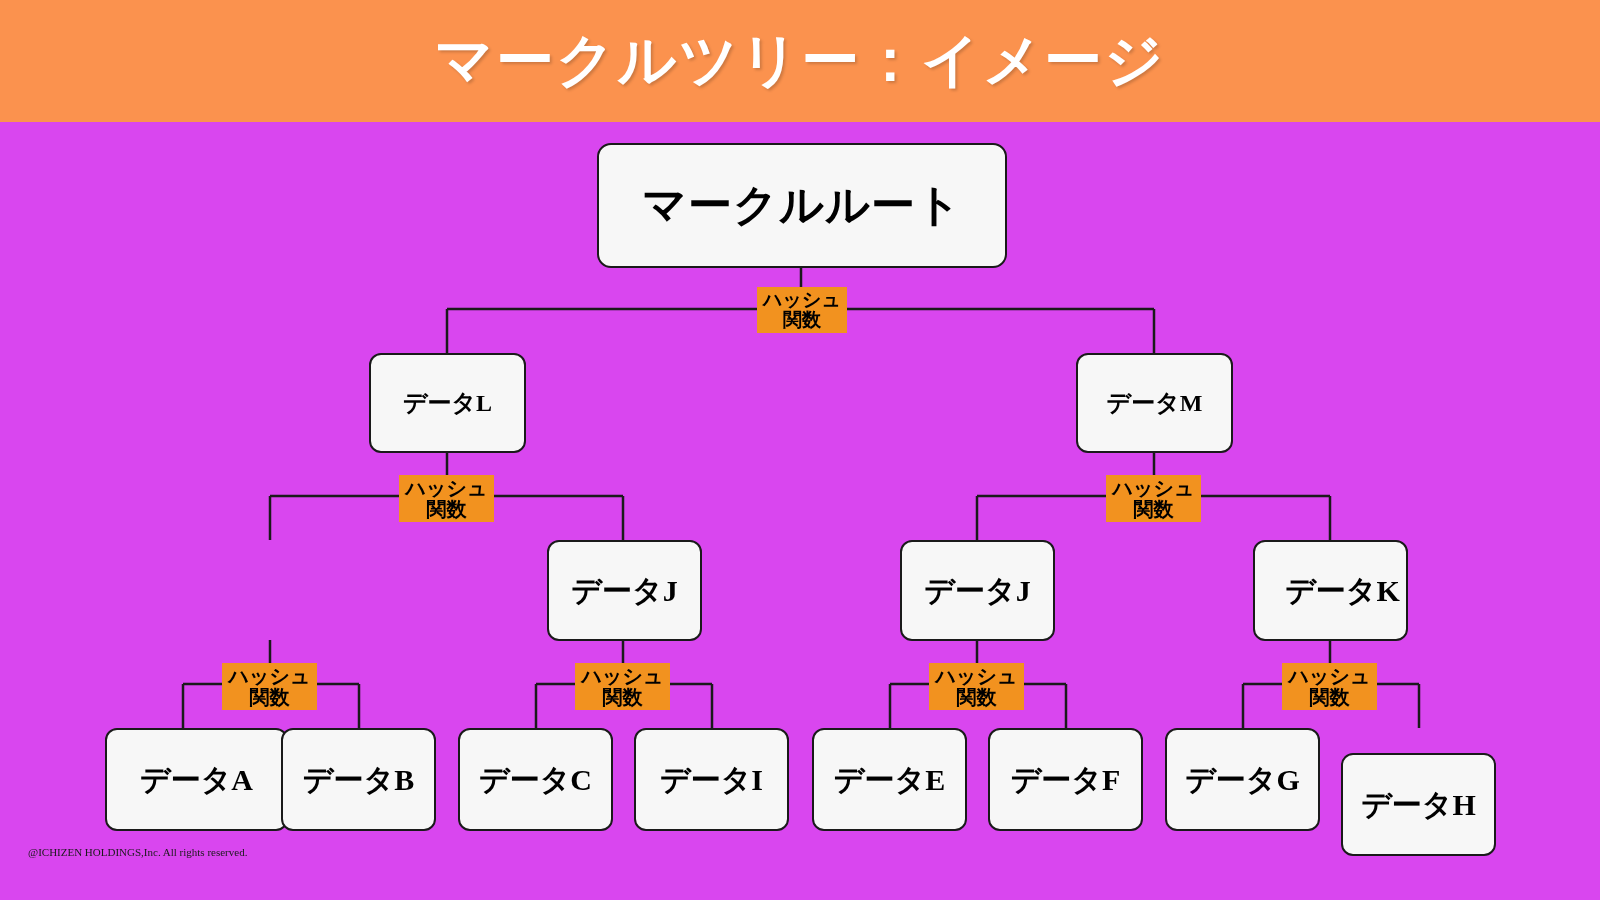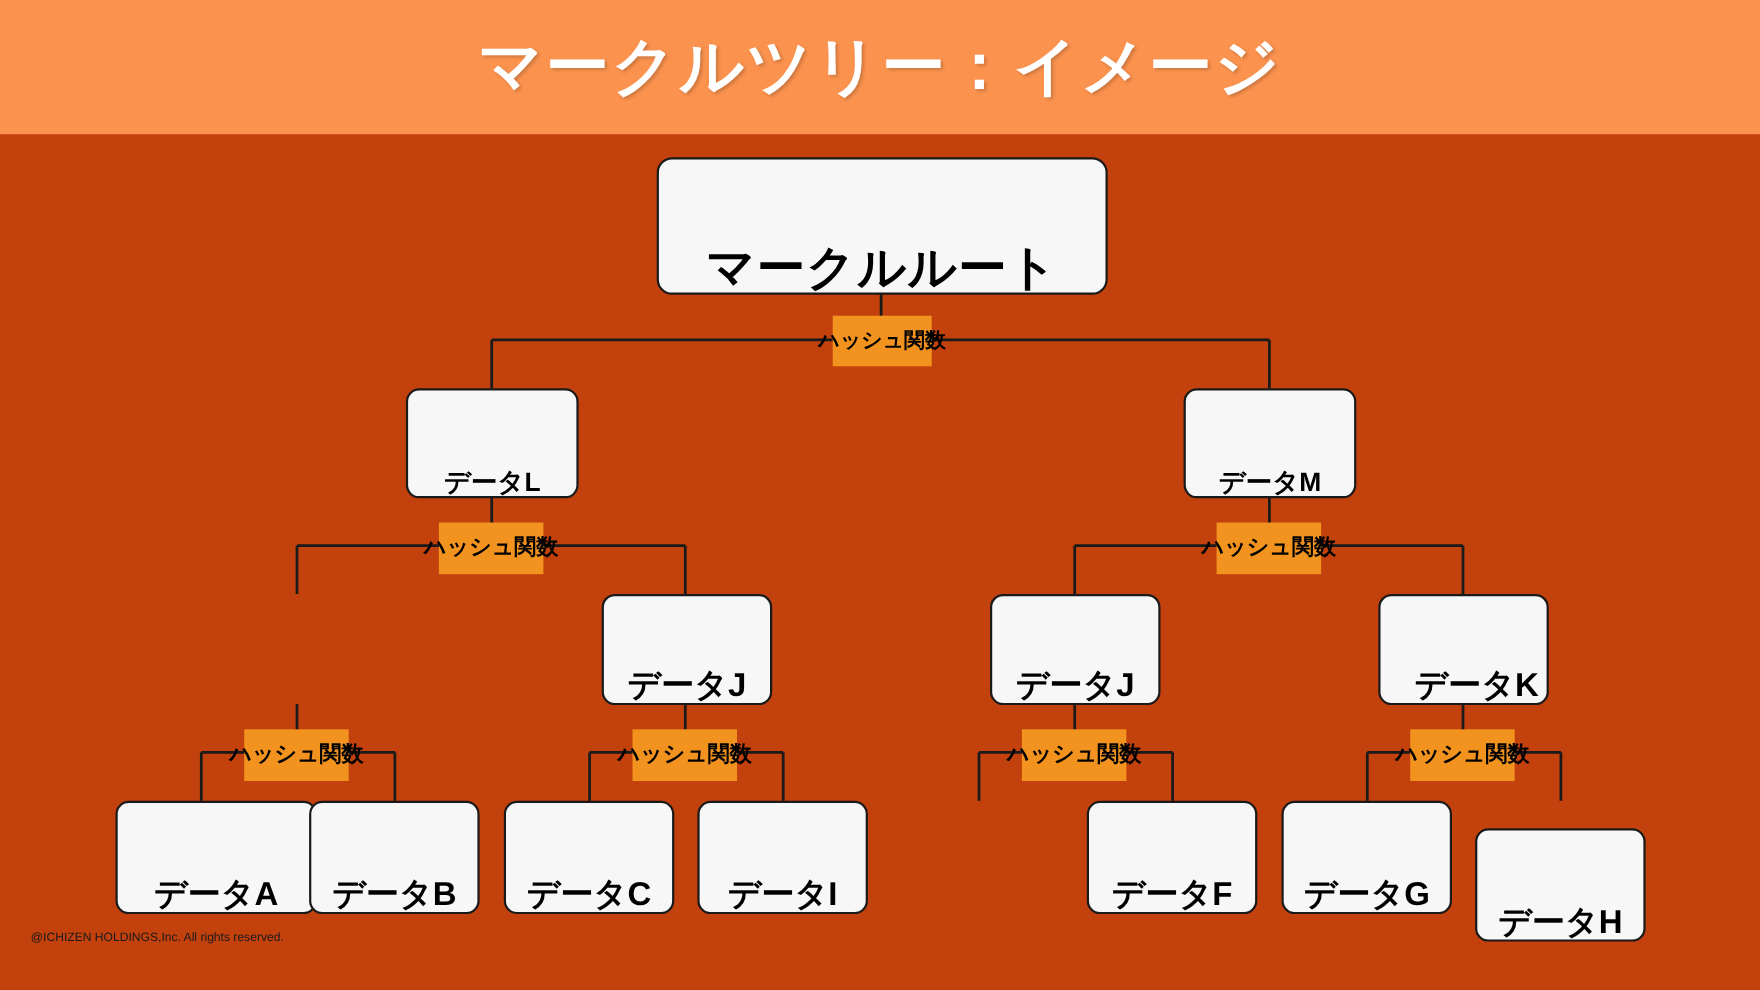--- a/index.html
+++ b/index.html
@@ -5,23 +5,23 @@
 <style>
   html, body {
     margin: 0;
     padding: 0;
     background: #ffffff;
   }
   #slide {
     position: relative;
     width: 1600px;
     height: 900px;
-    background: #c2410c;
+    background: #d946ef;
     overflow: hidden;
-    font-family: Liberation Sans, sans-serif;
+    font-family: Liberation Serif, serif;
   }
   
   #header-band {
     position: absolute;
     left: 0;
     top: 0;
     width: 1600px;
     height: 122px;
     background: #fb924e;
   }
@@ -58,21 +58,21 @@
     pointer-events: none;
   }
   
   .node {
     position: absolute;
     box-sizing: border-box;
     background: #f7f7f7;
     border: 2.5px solid #1a1a1a;
     border-radius: 12px;
     display: flex;
-    align-items: flex-end;
+    align-items: center;
     justify-content: center;
     color: #000000;
     font-weight: bold;
     text-align: center;
     white-space: nowrap;
     line-height: 1;
   }
   .node.root {
     border-radius: 14px;
     font-size: 44px;
@@ -89,21 +89,21 @@
     border-radius: 12px;
   }
   
   .hash-badge {
     position: absolute;
     box-sizing: border-box;
     background: #f2921f;
     color: #000000;
     font-weight: bold;
     display: flex;
-    flex-direction: row;
+    flex-direction: column;
     align-items: center;
     justify-content: center;
     text-align: center;
     line-height: 1.04;
     white-space: nowrap;
   }
   .hash-badge .l1,
   .hash-badge .l2 { display: block; }
   .hash-badge.big   { font-size: 19px; }
   .hash-badge.mid   { font-size: 20px; }
@@ -195,20 +195,23 @@
     </div>
     <div class="node leaf" style="left:281px; top:728px; width:155px; height:103px;">
       <span>データB</span>
     </div>
     <div class="node leaf" style="left:458px; top:728px; width:155px; height:103px;">
       <span>データC</span>
     </div>
     <div class="node leaf" style="left:634px; top:728px; width:155px; height:103px;">
       <span>データI</span>
     </div>
+    <div class="node leaf" style="left:812px; top:728px; width:155px; height:103px;">
+      <span>データE</span>
+    </div>
     <div class="node leaf" style="left:988px; top:728px; width:155px; height:103px;">
       <span>データF</span>
     </div>
     <div class="node leaf" style="left:1165px; top:728px; width:155px; height:103px;">
       <span>データG</span>
     </div>
     <div class="node leaf" style="left:1341px; top:728px; width:155px; height:103px;margin-top:25px;">
       <span>データH</span>
     </div>
 

